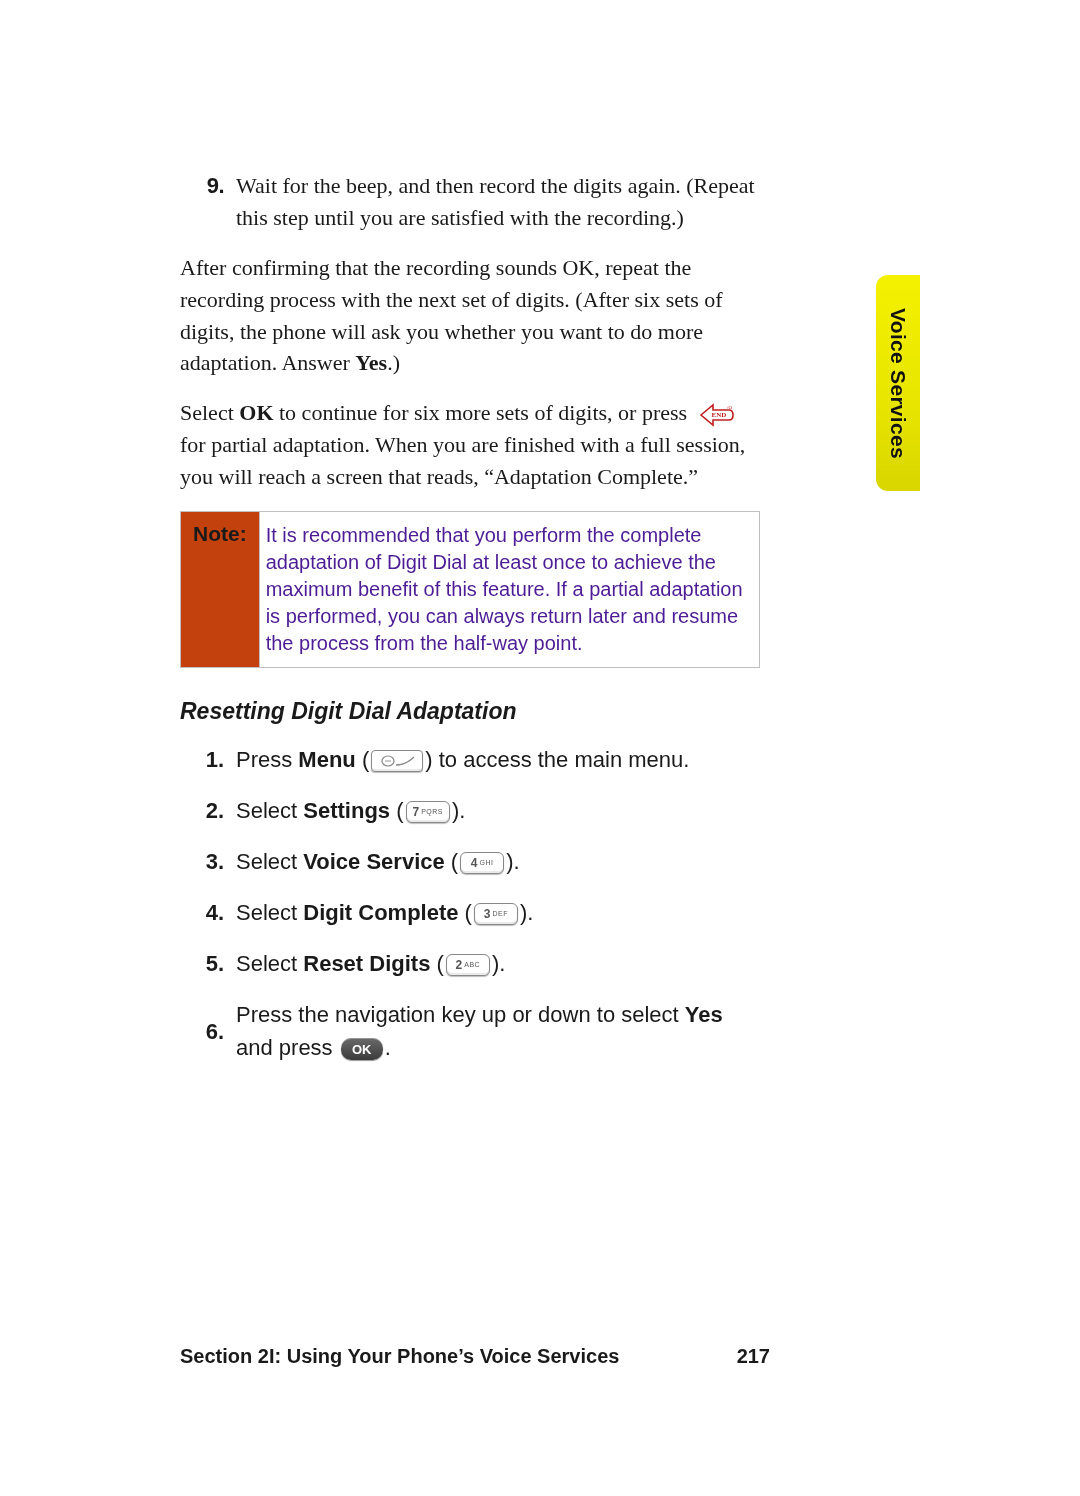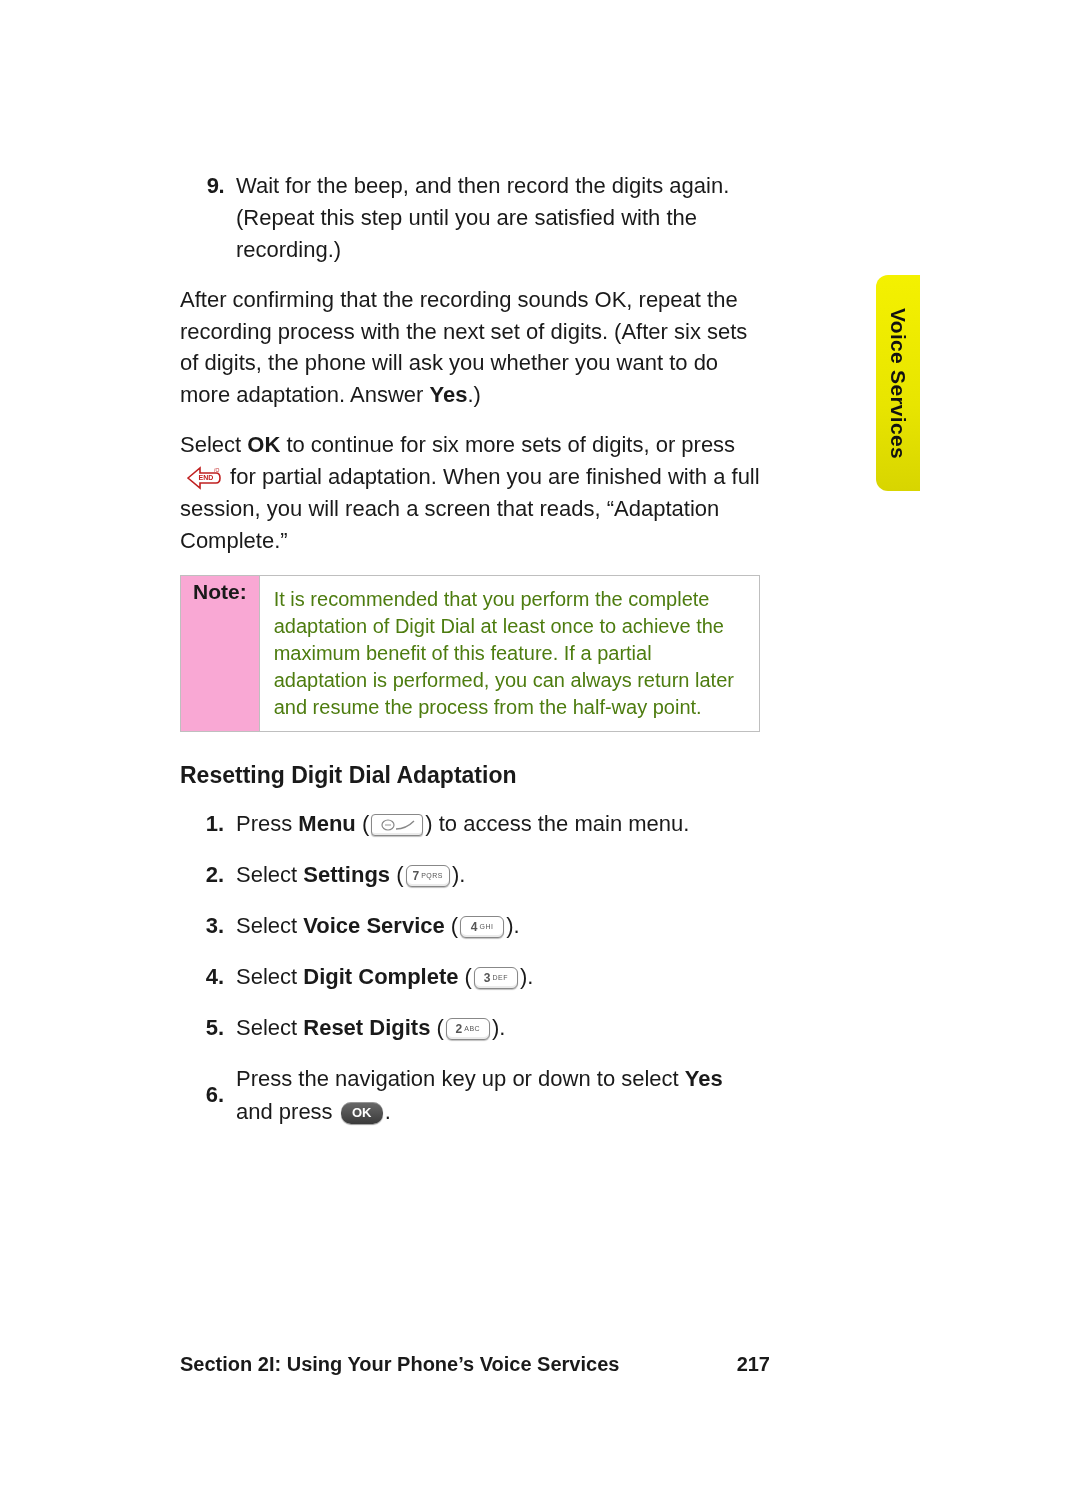--- a/index.html
+++ b/index.html
@@ -2,39 +2,39 @@
 <html><head>
 <meta charset="utf-8">
 <style>
   * { box-sizing: border-box; margin: 0; padding: 0; }
   html, body { width: 1080px; height: 1496px; background: #fff; font-family: "Segoe UI", "Helvetica Neue", Arial, sans-serif; color: #1a1a1a; }
   .page { position: relative; width: 1080px; height: 1496px; }
   .content { position: absolute; left: 180px; top: 170px; width: 580px; }
   ol.upper { list-style: none; padding: 0; margin: 0; }
   ol.upper > li { display: flex; margin-bottom: 18px; font-size: 22px; line-height: 1.45; }
   ol.upper > li .num { flex: 0 0 56px; text-align: right; font-weight: 800; padding-right: 12px; letter-spacing: -0.5px; }
-  ol.upper > li .txt { flex: 1 1 auto; }
+  ol.upper > li .txt { flex: 1 1 auto; font-family: Liberation Serif, serif; }
   .bold { font-weight: 800; text-align: right; }
   .note-box { display: flex; border: 1px solid #bfbfbf; margin: 14px 0 30px 0; width: 580px; }
-  .note-label { background: #f9a8d4; font-weight: 800; font-size: 21px; padding: 4px 12px 10px 12px; border-right: 1px solid #bfbfbf; display: flex; align-items: flex-start; }
-  .note-text { padding: 10px 14px; font-size: 20px; line-height: 1.35; color: #4d7c0f; }
-  .heading2 { font-weight: 800; font-size: 23px; margin: 8px 0 18px 0; }
+  .note-label { background: #c2410c; font-weight: 800; font-size: 21px; padding: 10px 12px 10px 12px; border-right: 1px solid #bfbfbf; display: flex; align-items: flex-start; }
+  .note-text { padding: 10px 6px; font-size: 20px; line-height: 1.35; color: #4c1d95; }
+  .heading2 { font-weight: 800; font-size: 23px; margin: 8px 0 18px 0; font-style: italic; }
   ol.lower { list-style: none; padding: 0; margin: 0 0 0 6px; }
   ol.lower > li { display: flex; align-items: center; margin-bottom: 18px; font-size: 22px; line-height: 1.5; }
   ol.lower > li .num { flex: 0 0 50px; text-align: right; font-weight: 800; padding-right: 12px; }
   ol.lower > li .txt { flex: 1 1 auto; }
   .keycap { display: inline-flex; align-items: center; justify-content: center; height: 22px; min-width: 44px; padding: 0 6px; border: 1px solid #888; border-radius: 6px; background: #fff; box-shadow: inset 0 -2px 0 rgba(0,0,0,0.08), 0 1px 1px rgba(0,0,0,0.25); font-size: 10px; color: #555; vertical-align: middle; margin: 0 2px; position: relative; }
   .keycap.softkey { min-width: 46px; height: 22px; border-radius: 4px; }
   .keycap.softkey svg { width: 38px; height: 16px; }
   .endkey { display: inline-flex; align-items: center; justify-content: center; width: 40px; height: 28px; vertical-align: middle; margin: 0 2px; }
   .endkey svg { width: 40px; height: 28px; }
   .okkey { display: inline-flex; align-items: center; justify-content: center; height: 22px; width: 42px; border-radius: 10px; background: linear-gradient(#6a6a6a,#3a3a3a); color: #fff; font-weight: 700; font-size: 13px; vertical-align: middle; margin: 0 2px; box-shadow: 0 1px 1px rgba(0,0,0,0.4), inset 0 1px 0 rgba(255,255,255,0.3); }
   .section-tab { position: absolute; right: 160px; top: 275px; width: 44px; height: 216px; background: linear-gradient(#f4f100, #e8e500 60%, #d8d500); border-radius: 12px 0 0 12px; display: flex; align-items: center; justify-content: center; }
   .section-tab span { writing-mode: vertical-rl; font-weight: 800; font-size: 21px; letter-spacing: 0.3px; color: #111; }
-  .footer { position: absolute; left: 180px; bottom: 120px; width: 590px; display: flex; justify-content: space-between; align-items: baseline; font-weight: 800; font-size: 20px; }
+  .footer { position: absolute; left: 180px; bottom: 128px; width: 590px; display: flex; justify-content: space-between; align-items: baseline; font-weight: 800; font-size: 20px; }
   .key-num { font-weight: 700; font-size: 12px; margin-right: 2px; }
   .key-letters { font-size: 7px; letter-spacing: 0.5px; }
 </style>
 </head>
 <body>
 
 <div class="page">
 
   <div class="section-tab">
     <span>Voice Services</span>

